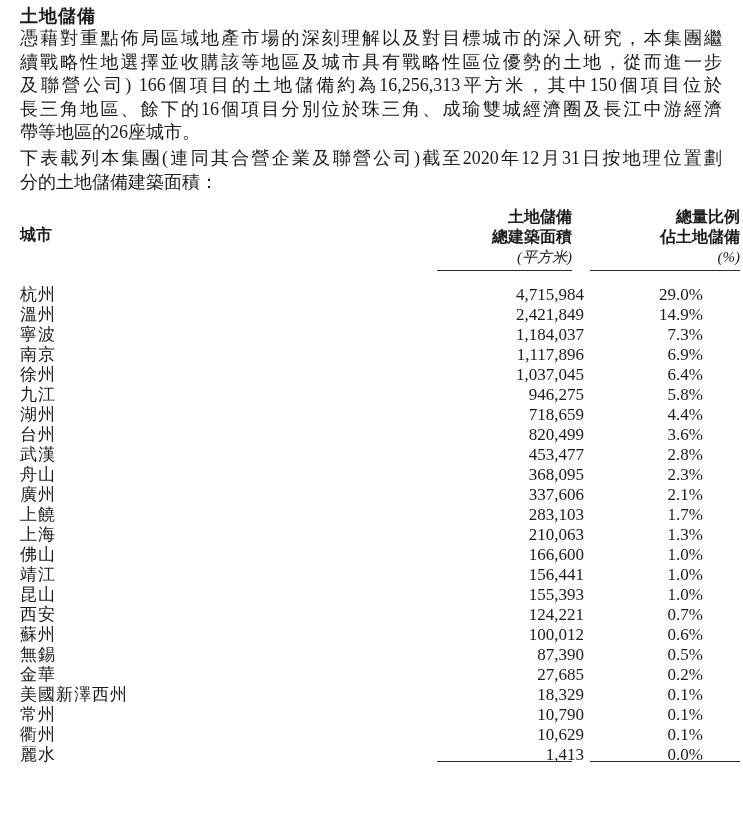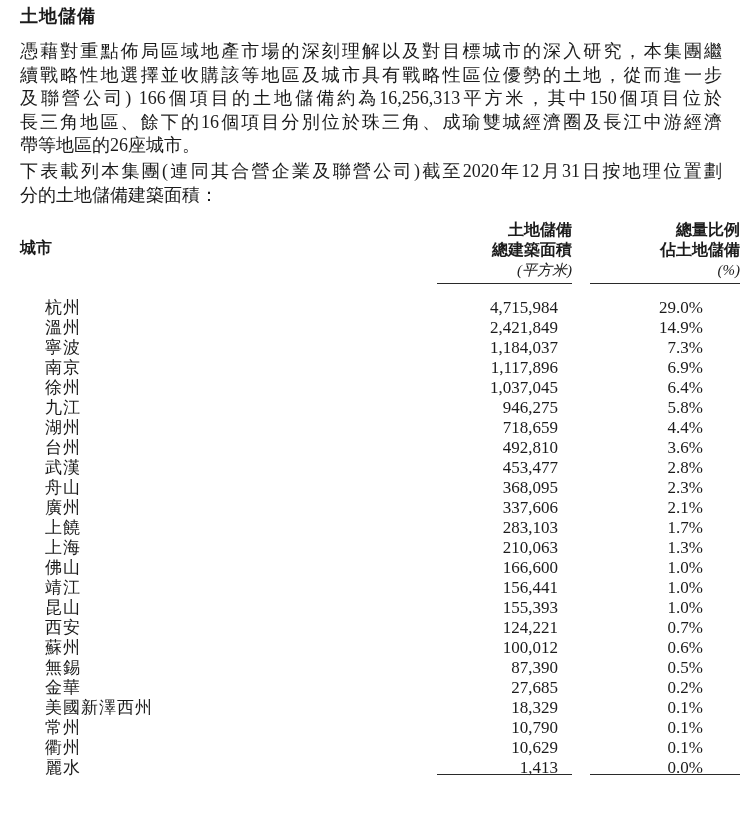--- a/index.html
+++ b/index.html
@@ -17,21 +17,21 @@
   .doc-title {
     margin: 0;
     font-family: "Liberation Sans", "DejaVu Sans", sans-serif;
     font-weight: 700;
     font-size: 18px;
     line-height: 21px;
     letter-spacing: 1px;
   }
   
   .para { width: 702px; font-size: 18px; line-height: 23.6px; }
-  .para-1 { margin-top: 13px; }
+  .para-1 { }
   .para-2 { margin-top: 2px; }
   .pline { white-space: nowrap; }
   .pline.just { white-space: normal; text-align: justify; text-align-last: justify; }
   
   .lr-table { width: 720px; margin-top: 13px; }
   .lr-grid {
     display: grid;
     grid-template-columns: 1fr 135px 150px;
     column-gap: 18px;
     align-items: end;
@@ -57,24 +57,23 @@
     font-family: "Liberation Serif", "DejaVu Serif", serif;
     font-weight: 400;
     font-style: italic;
     font-size: 15px;
     line-height: 20px;
   }
   .lr-body { margin-top: 14px; }
   .lr-row {
     display: grid;
     grid-template-columns: 1fr 135px 150px;
-    column-gap: 32px;
+    column-gap: 6px;
     font-size: 17px;
     line-height: 20px;
-    margin-left: 25px;
   }
   .c-city { text-align: left; letter-spacing: 1px; }
   .c-area { text-align: right; font-variant-numeric: tabular-nums; }
   .c-pct  { text-align: right; padding-right: 37px; font-variant-numeric: tabular-nums; }
   .lr-bottom {
     display: grid;
     grid-template-columns: 1fr 135px 150px;
     column-gap: 18px;
     margin-top: -4px;
   }
@@ -147,21 +146,21 @@
           <div class="c-area">946,275</div>
           <div class="c-pct">5.8%</div>
         </div>
         <div class="lr-row">
           <div class="c-city">湖州</div>
           <div class="c-area">718,659</div>
           <div class="c-pct">4.4%</div>
         </div>
         <div class="lr-row">
           <div class="c-city">台州</div>
-          <div class="c-area">492,810</div>
+          <div class="c-area">820,499</div>
           <div class="c-pct">3.6%</div>
         </div>
         <div class="lr-row">
           <div class="c-city">武漢</div>
           <div class="c-area">453,477</div>
           <div class="c-pct">2.8%</div>
         </div>
         <div class="lr-row">
           <div class="c-city">舟山</div>
           <div class="c-area">368,095</div>

